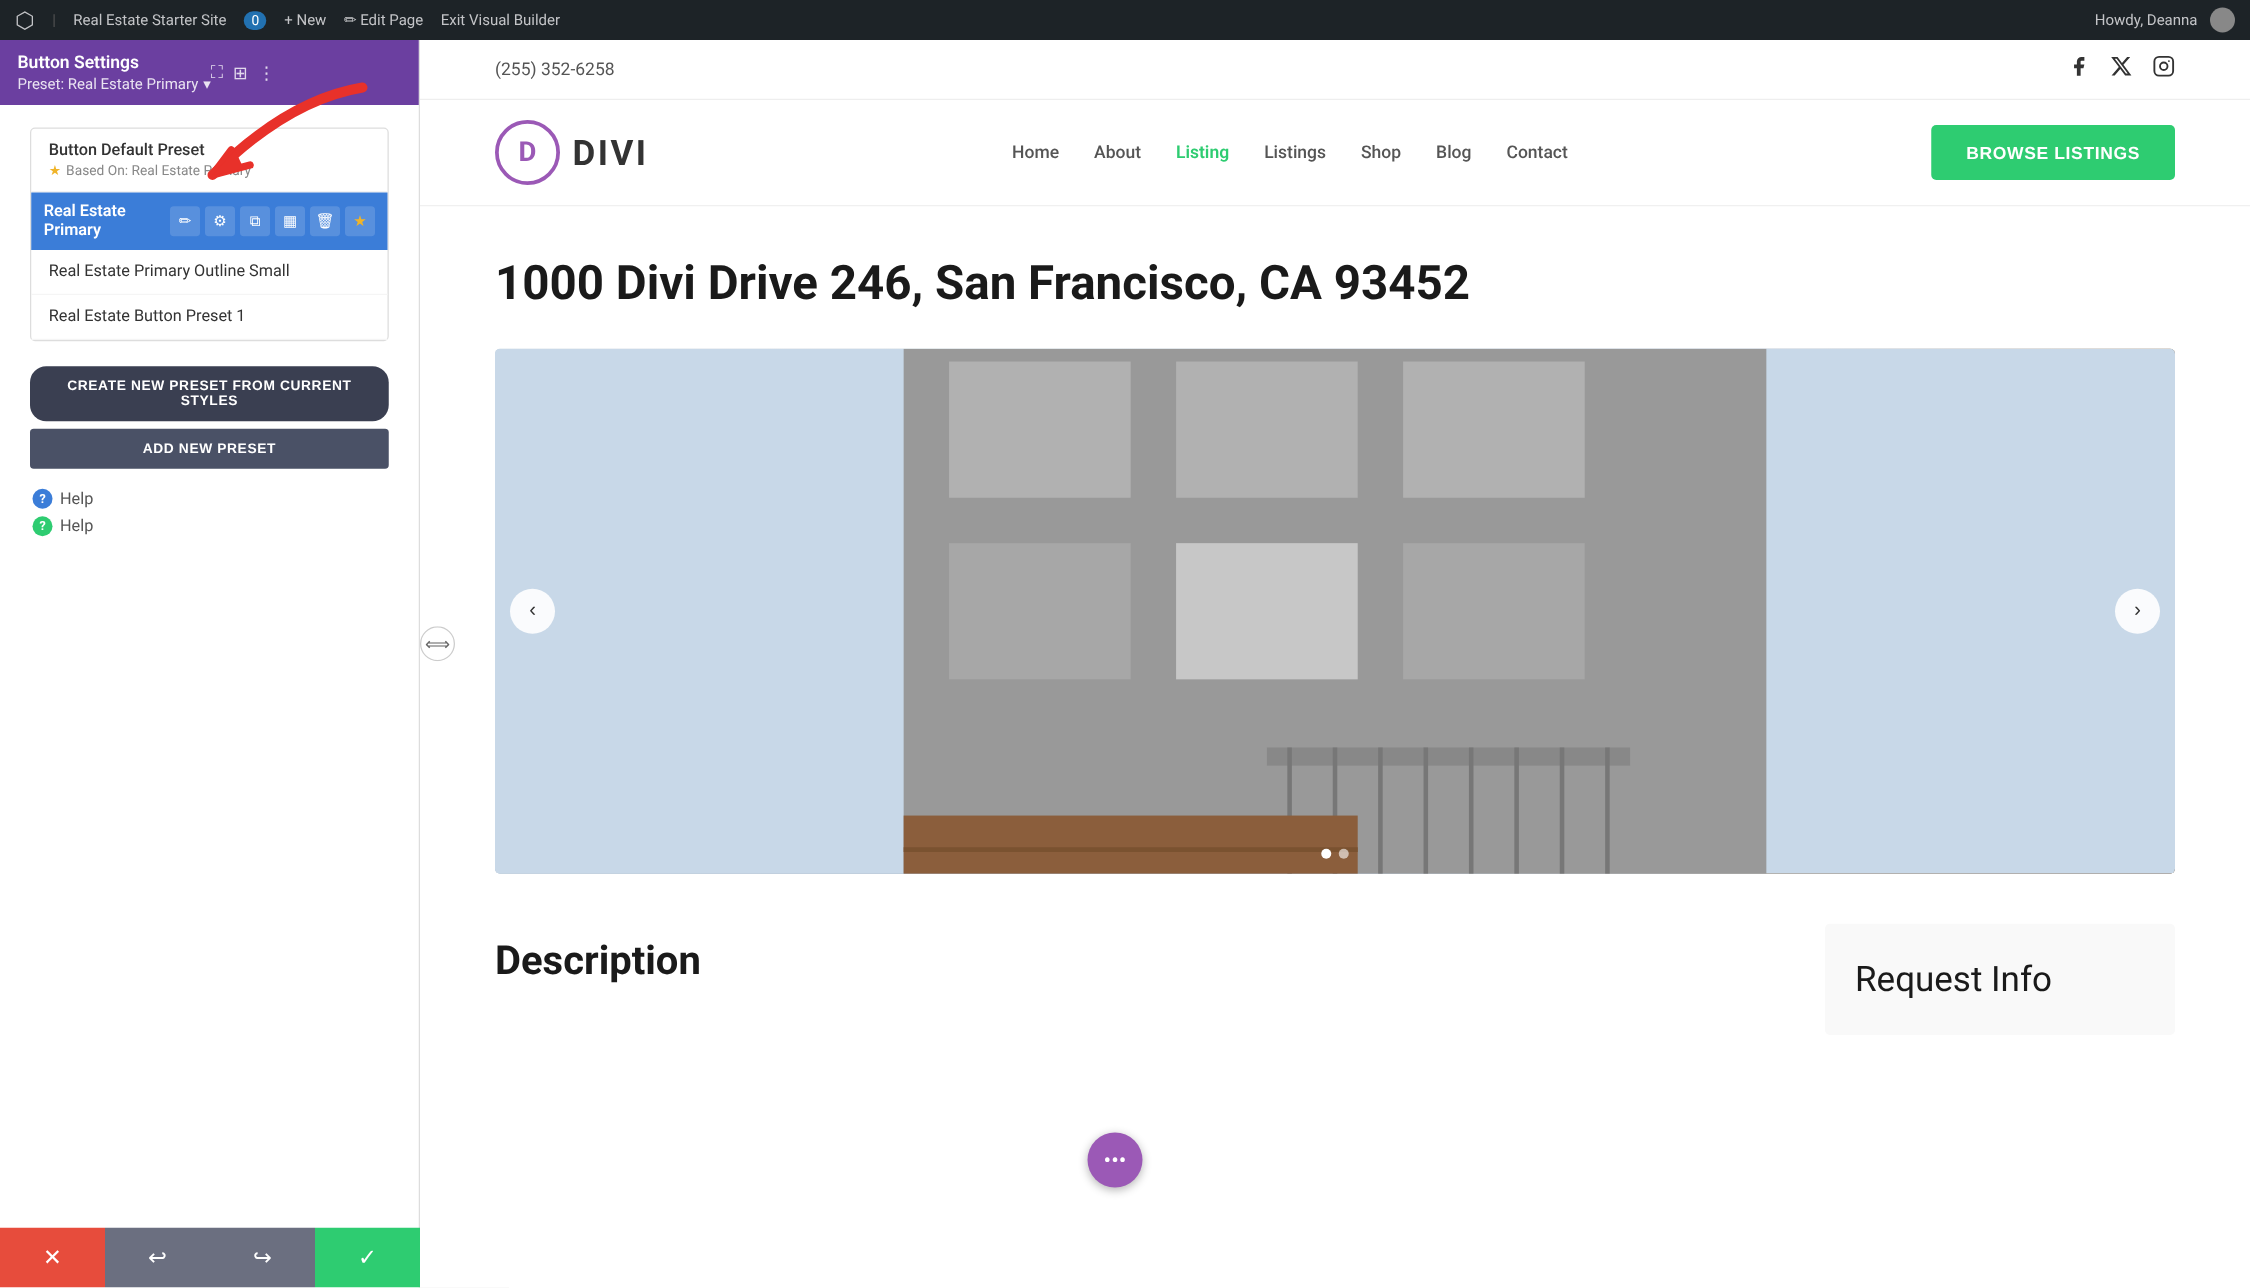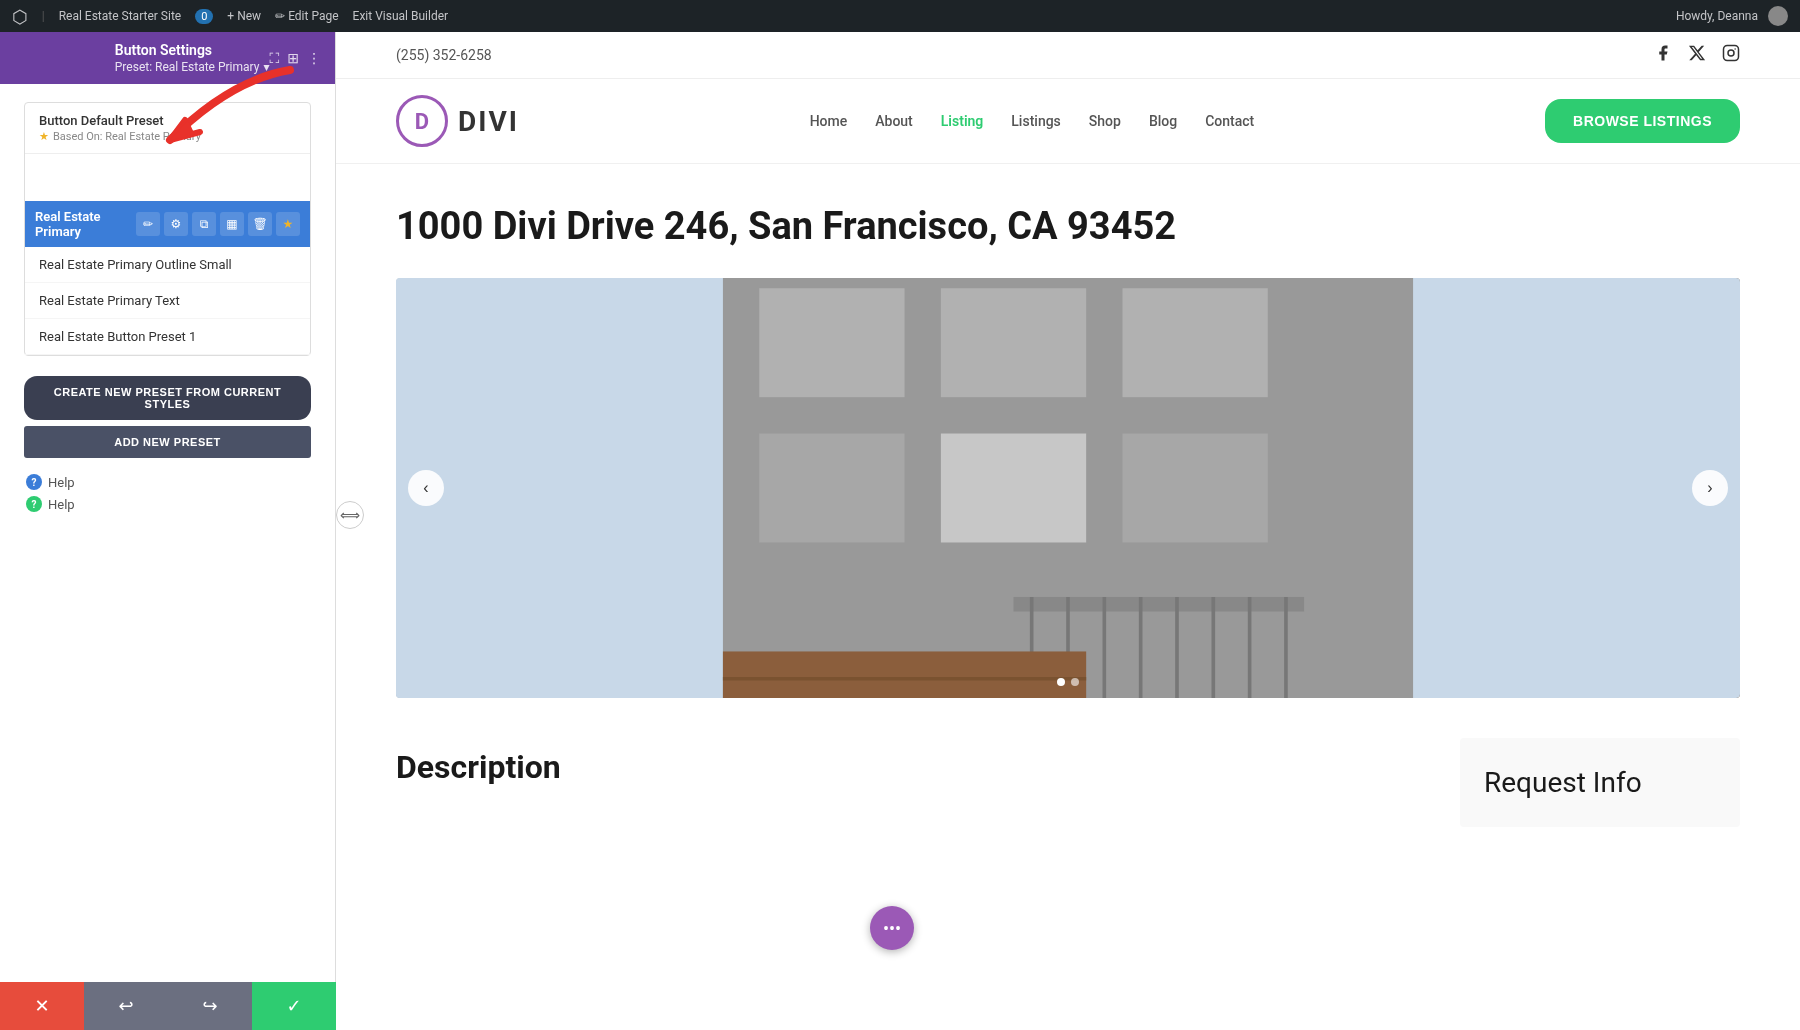--- a/index.html
+++ b/index.html
@@ -41,21 +41,21 @@
       height: calc(100vh - 32px);
       display: flex;
       flex-direction: column;
     }
     .panel-header {
       background: #6b3fa0;
       color: #fff;
       padding: 10px 14px;
       display: flex;
       align-items: center;
-      justify-content: flex-end;
+      justify-content: flex-start;
     }
     .panel-title { font-size: 14px; font-weight: 600; }
     .panel-preset-label { font-size: 12px; color: rgba(255,255,255,0.85); margin-top: 2px; cursor: pointer; display: flex; align-items: center; gap: 4px; }
     .panel-header-icons { display: flex; gap: 8px; align-items: center; }
     .panel-header-icon { color: rgba(255,255,255,0.8); cursor: pointer; font-size: 14px; }
 
     .panel-content { flex: 1; overflow-y: auto; padding: 10px 12px; }
 
     
     .preset-dropdown {
@@ -76,21 +76,20 @@
     
     .preset-active-row {
       background: #3b7dd8;
       color: #fff;
       padding: 8px 10px;
       display: flex;
       align-items: center;
       gap: 6px;
       border-radius: 0;
       position: relative;
-      margin-top: 47px;
     }
     .preset-active-name { font-size: 13px; font-weight: 600; flex: 1; }
     .preset-active-icons { display: flex; gap: 4px; align-items: center; }
     .preset-icon-btn {
       background: rgba(255,255,255,0.15);
       border: none;
       color: #fff;
       border-radius: 3px;
       width: 24px; height: 24px;
       display: flex; align-items: center; justify-content: center;
@@ -231,21 +230,21 @@
     .nav-link { font-size: 14px; color: #555; text-decoration: none; cursor: pointer; font-weight: 500; }
     .nav-link.active { color: #2ecc71; font-weight: 600; }
     .nav-browse-btn {
       background: #2ecc71;
       color: #fff;
       border: none;
       padding: 14px 28px;
       font-size: 14px;
       font-weight: 700;
       letter-spacing: 0.5px;
-      border-radius: 16px;
+      border-radius: 4px;
       cursor: pointer;
       text-transform: uppercase;
     }
 
     
     .page-content { padding: 40px 60px; }
     .listing-title { font-size: 38px; font-weight: 700; color: #1a1a1a; margin-bottom: 30px; }
 
     .listing-main { display: flex; gap: 30px; margin-bottom: 40px; }
     .listing-image-area { flex: 1; position: relative; }
@@ -395,21 +394,20 @@
           <button class="preset-icon-btn" title="Edit">✏</button>
           <button class="preset-icon-btn" title="Settings">⚙</button>
           <button class="preset-icon-btn" title="Assign">⧉</button>
           <button class="preset-icon-btn" title="Layout">▦</button>
           <button class="preset-icon-btn" title="Delete">🗑</button>
           <button class="preset-icon-btn preset-icon-star" title="Default">★</button>
         </div>
       </div>
 
       <div class="preset-list-item">Real Estate Primary Outline Small</div>
-      <div class="preset-list-item">Real Estate Primary Text</div>
       <div class="preset-list-item">Real Estate Button Preset 1</div>
     </div>
 
     <div class="panel-actions">
       <button class="btn-create-preset">CREATE NEW PRESET FROM CURRENT STYLES</button>
       <button class="btn-add-preset">ADD NEW PRESET</button>
     </div>
 
     <div class="panel-help-links">
       <a href="#" class="help-link">

